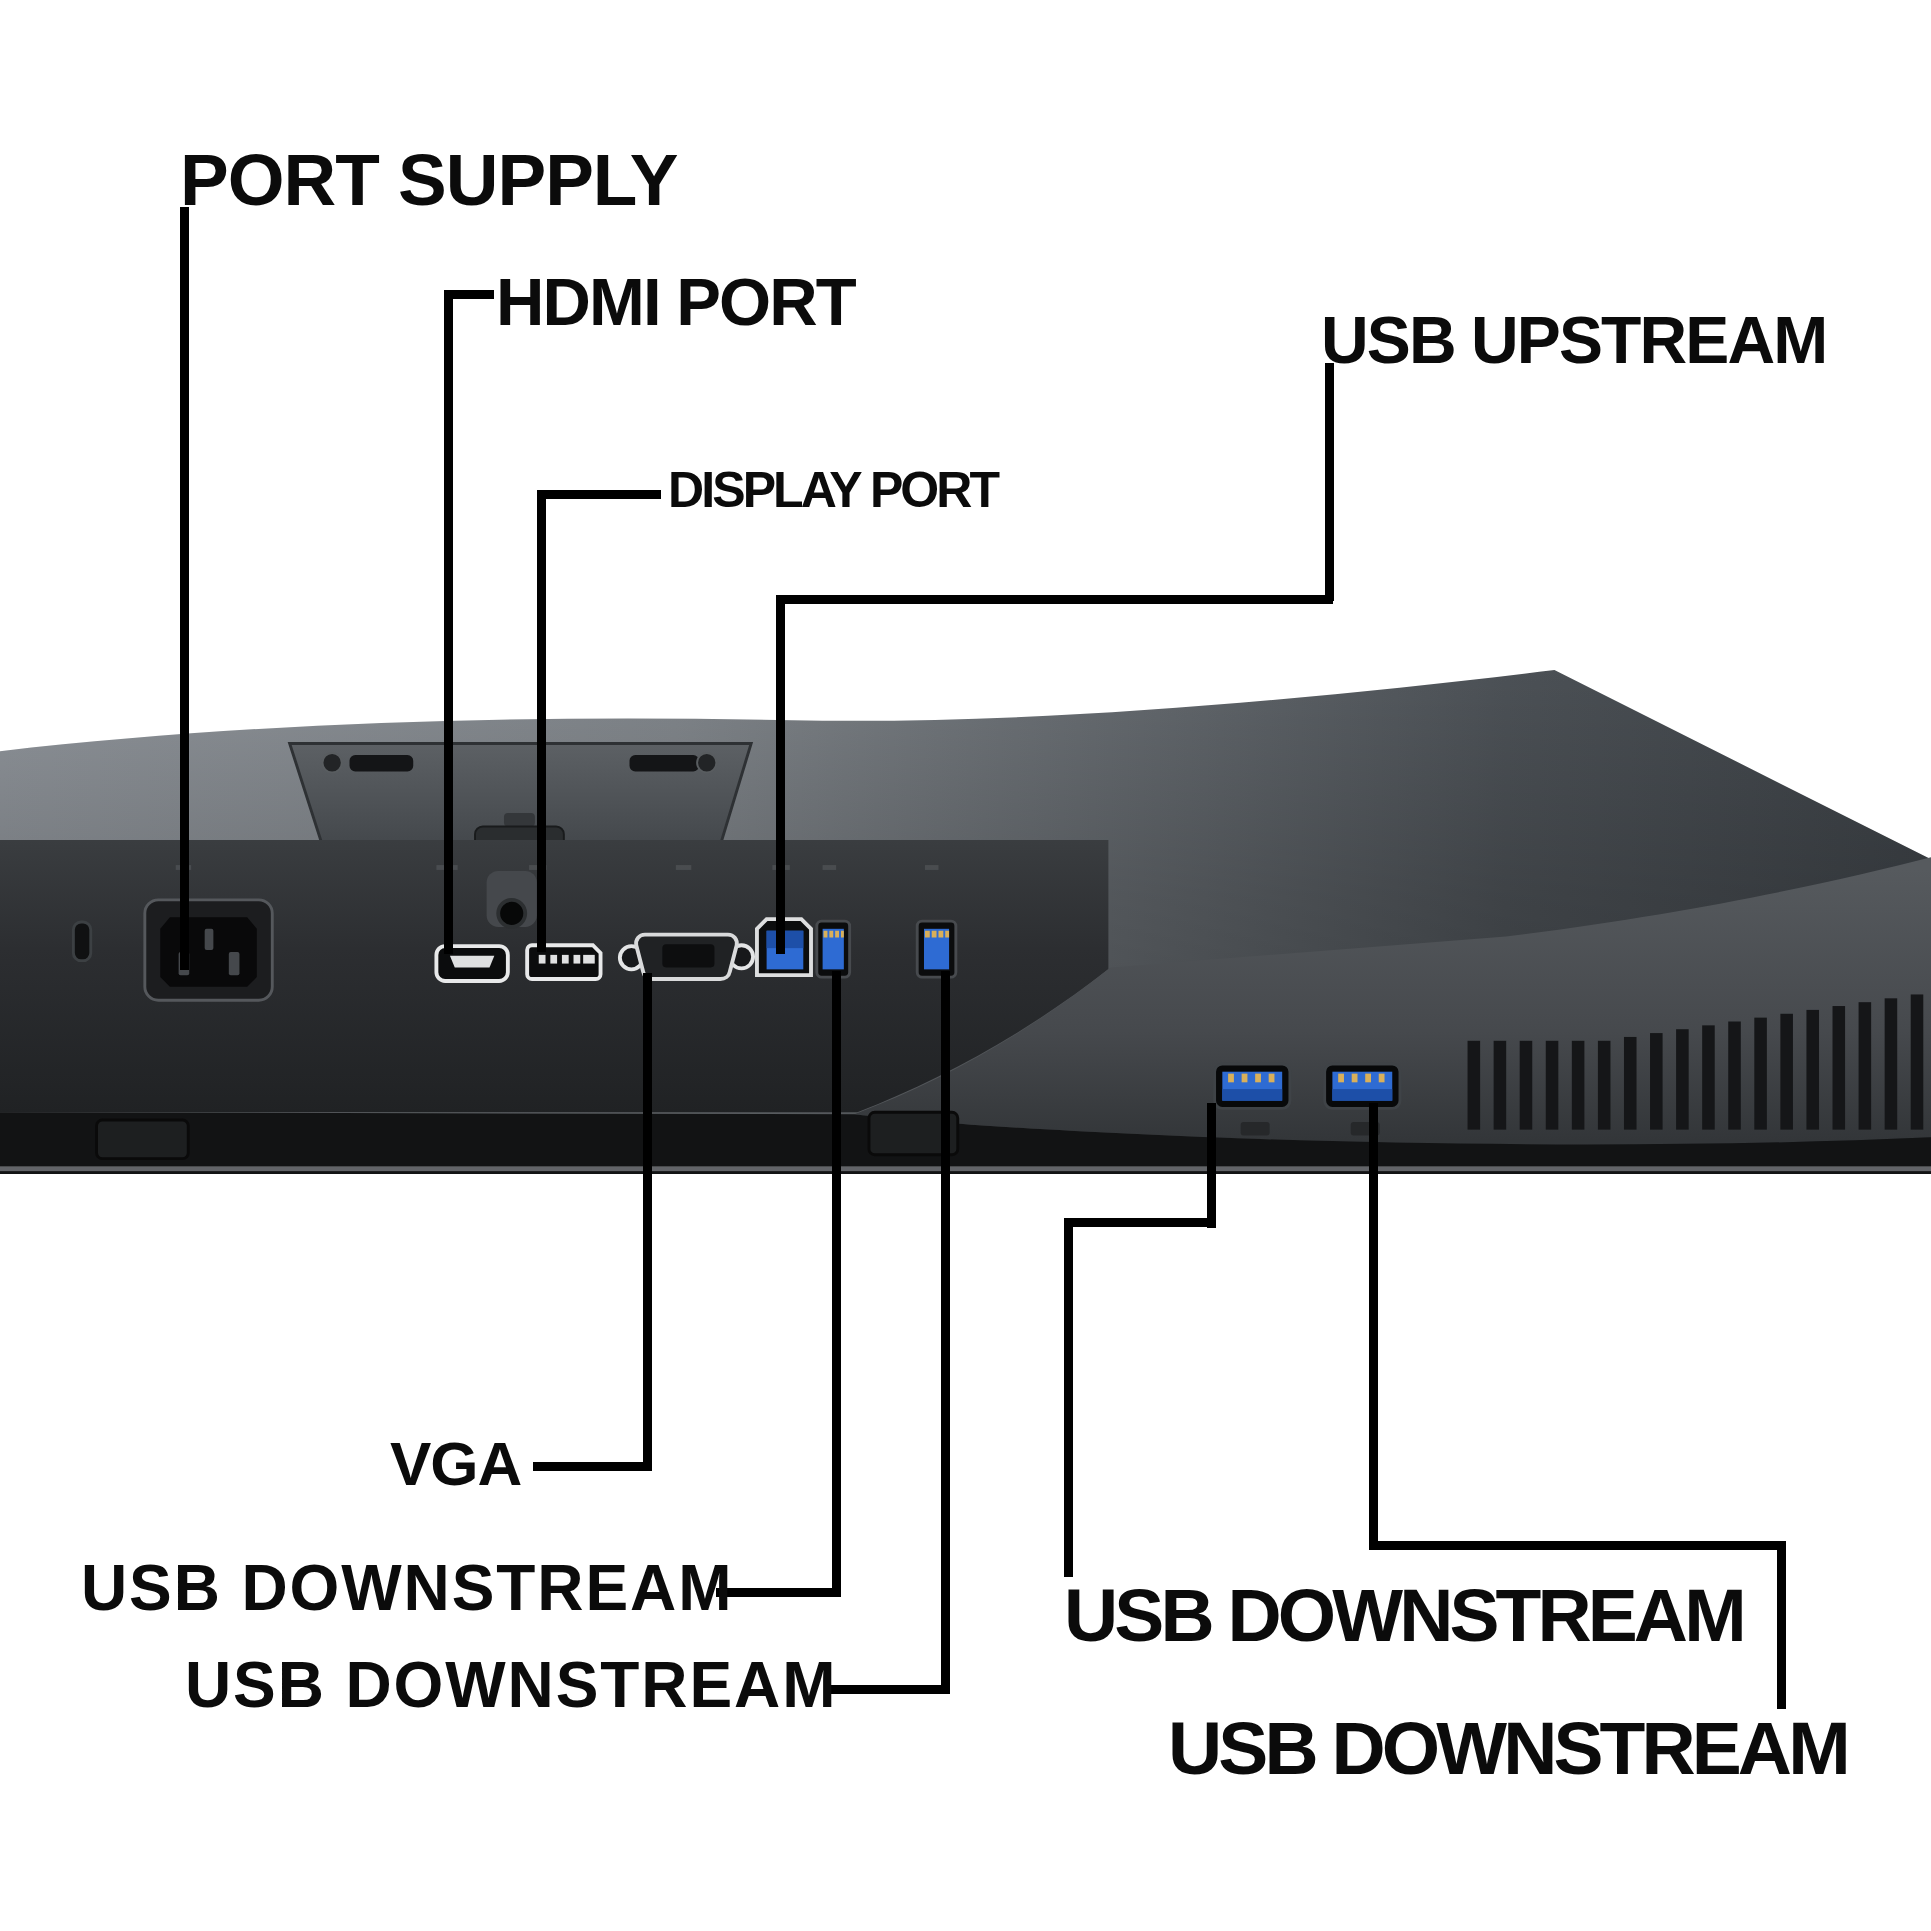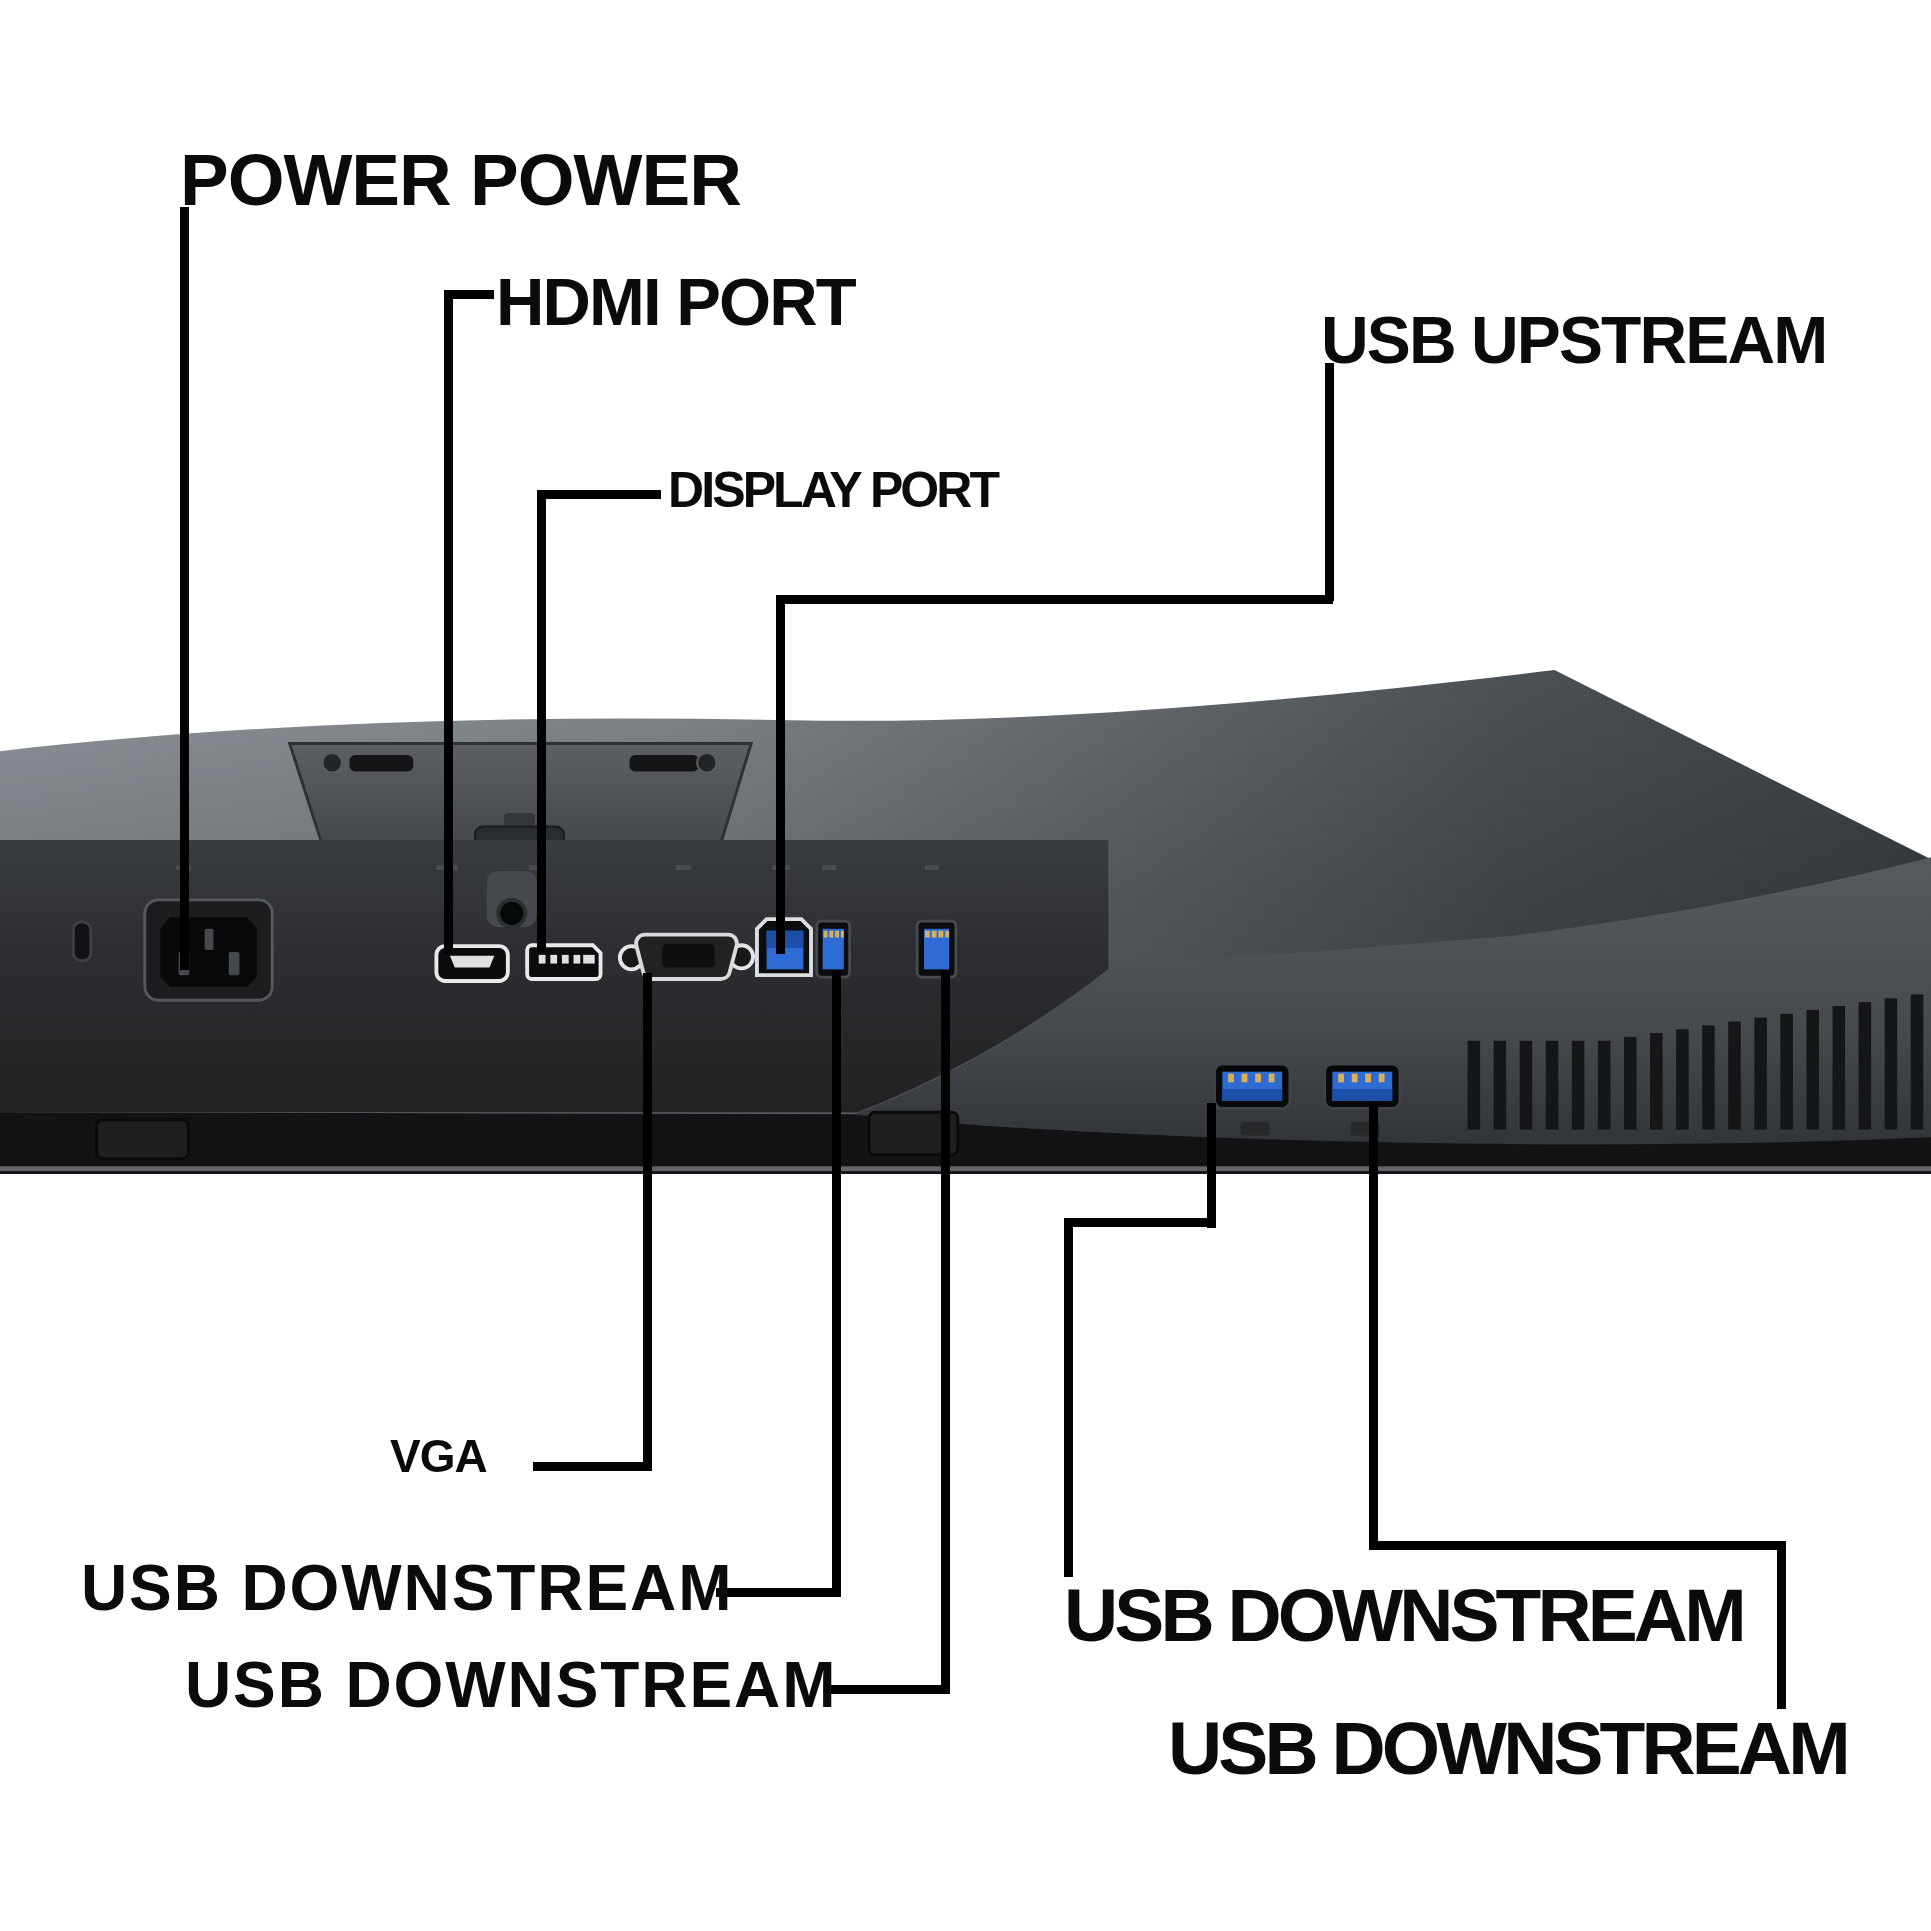--- a/index.html
+++ b/index.html
@@ -10,21 +10,21 @@
   .monitor-svg{position:absolute;left:0;top:0;width:1931px;height:1931px;}
   .callout{position:absolute;background:#000000;}
   .label{
     position:absolute;font-weight:bold;color:#0b0b0b;white-space:nowrap;
     transform-origin:left top;line-height:1;
   }
   .lbl-power   {left:180px; top:143px; font-size:73px; letter-spacing:-1px;}
   .lbl-hdmi    {left:496px; top:268px; font-size:67px; letter-spacing:-1.9px;}
   .lbl-dp      {left:668px; top:465px; font-size:50px; letter-spacing:-2.9px;}
   .lbl-usbup   {left:1321px;top:307px; font-size:66px; letter-spacing:-1.9px;}
-  .lbl-vga     {left:390px; top:1433px;font-size:46px; letter-spacing:-1px;}
+  .lbl-vga     {left:390px; top:1433px;font-size:62px; letter-spacing:-1px;}
   .lbl-dsl1    {left:81px;  top:1556px;font-size:64px; letter-spacing:1.9px;}
   .lbl-dsl2    {left:185px; top:1653px;font-size:64px; letter-spacing:1.9px;}
   .lbl-dsr1    {left:1064px;top:1578px;font-size:75px; letter-spacing:-3.9px;}
   .lbl-dsr2    {left:1168px;top:1711px;font-size:75px; letter-spacing:-3.9px;}
 
   
   .ln-power-v {left:180px; top:207px; width:8.7px;   height:763px;}
   .ln-hdmi-h  {left:444px; top:290px; width:50px;  height:8.7px;}
   .ln-hdmi-v  {left:444px; top:290px; width:8.7px;   height:664px;}
   .ln-dp-h    {left:537px; top:490px; width:124px; height:8.7px;}
@@ -243,21 +243,21 @@
   <div class="callout ln-dsl1-h"></div>
   <div class="callout ln-dsl2-v"></div>
   <div class="callout ln-dsl2-h"></div>
   <div class="callout ln-dsr1-v1"></div>
   <div class="callout ln-dsr1-h"></div>
   <div class="callout ln-dsr1-v2"></div>
   <div class="callout ln-dsr2-v1"></div>
   <div class="callout ln-dsr2-h"></div>
   <div class="callout ln-dsr2-v2"></div>
 
-  <div class="label lbl-power">POWER POWER</div>
+  <div class="label lbl-power">PORT SUPPLY</div>
   <div class="label lbl-hdmi">HDMI PORT</div>
   <div class="label lbl-usbup">USB UPSTREAM</div>
   <div class="label lbl-dp">DISPLAY PORT</div>
   <div class="label lbl-vga">VGA</div>
   <div class="label lbl-dsl1">USB DOWNSTREAM</div>
   <div class="label lbl-dsl2">USB DOWNSTREAM</div>
   <div class="label lbl-dsr1">USB DOWNSTREAM</div>
   <div class="label lbl-dsr2">USB DOWNSTREAM</div>
 
 </div>

